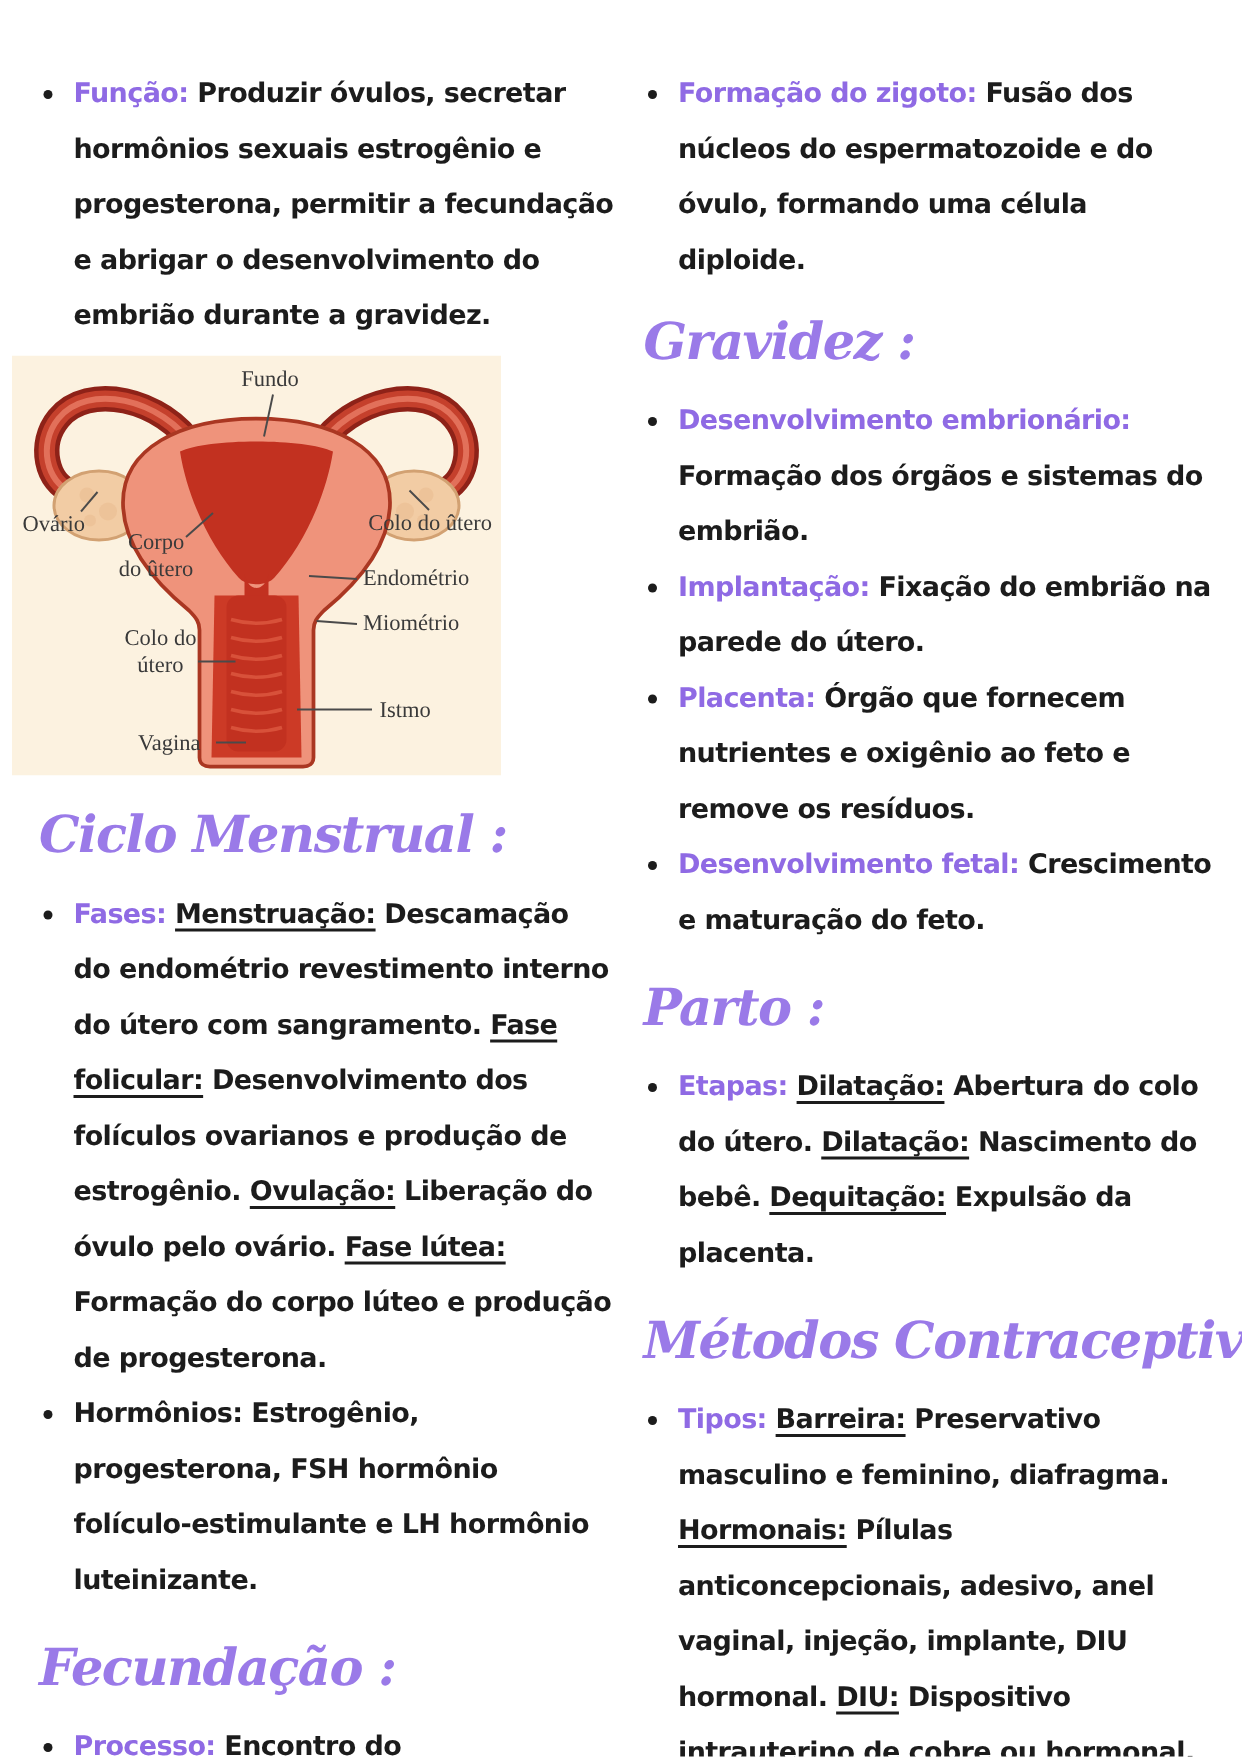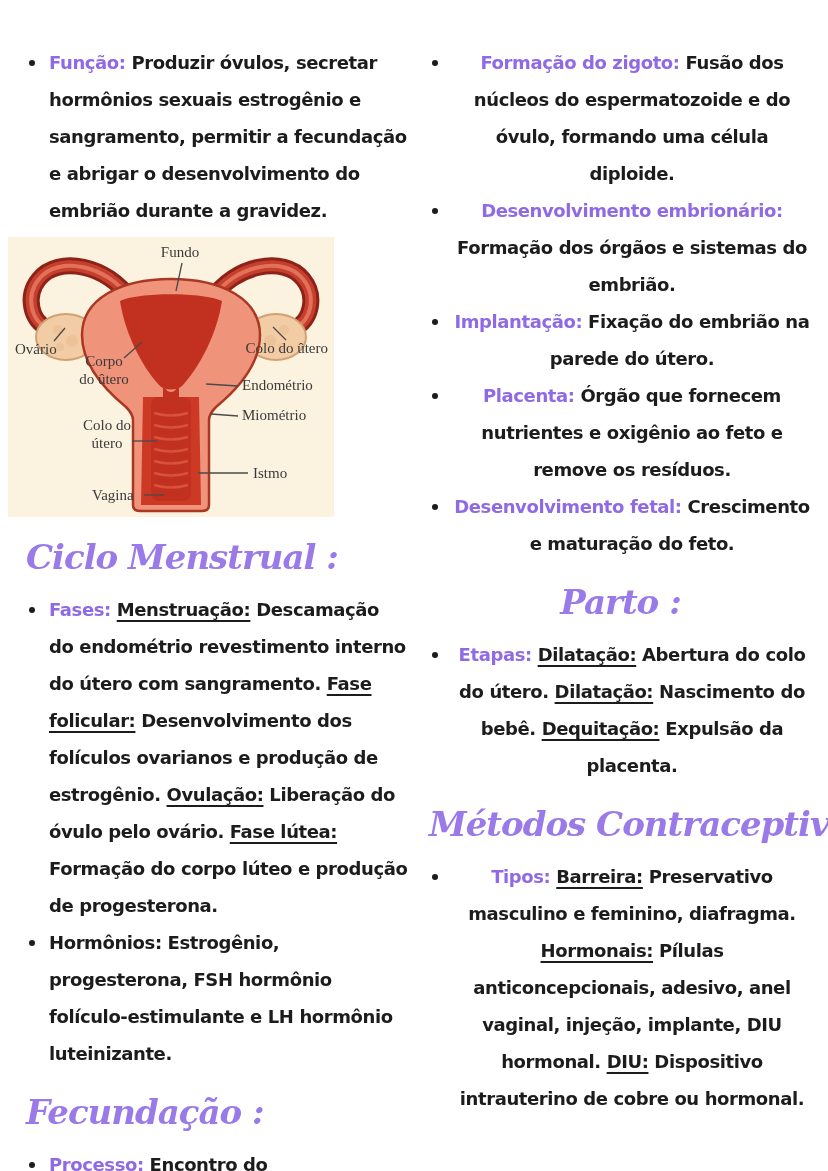--- a/index.html
+++ b/index.html
@@ -12,21 +12,21 @@
   }
   .page{
     box-sizing:border-box;
     width:828px;height:1171px;
     padding:44px 16px 0 26px;
     display:flex;
     gap:16px;
   }
   .col{flex:1 1 0;min-width:0;}
   .col-left{max-width:394px;}
-  .col-right{max-width:396px;padding-left:4px;text-align:center;}
+  .col-right{max-width:396px;padding-left:4px;}
 
   ul.notes{list-style:none;margin:0;padding:0;}
   ul.notes li{
     position:relative;
     padding-left:23px;
     font-size:18px;
     font-weight:700;
     line-height:37px;
     letter-spacing:-0.4px;
   }
@@ -69,21 +69,21 @@
   }
 </style>
 </head>
 <body>
 
 <div class="page">
 
   <div class="col col-left">
 
     <ul class="notes">
-      <li><span class="seg-label">Função: </span><span class="seg-plain">Produzir óvulos, secretar hormônios sexuais estrogênio e sangramento, permitir a fecundação e abrigar o desenvolvimento do embrião durante a gravidez.</span></li>
+      <li><span class="seg-label">Função: </span><span class="seg-plain">Produzir óvulos, secretar hormônios sexuais estrogênio e progesterona, permitir a fecundação e abrigar o desenvolvimento do embrião durante a gravidez.</span></li>
     </ul>
 
     <div class="diagram-wrap">
       <svg width="326" height="280" viewBox="0 0 326 280">
         <rect x="0" y="0" width="326" height="280" fill="#fcf2e0"></rect>
 
         <path d="M84,104 C100,112 112,116 124,120" stroke="#eec39b" stroke-width="7" fill="none"></path>
         <path d="M242,104 C226,112 214,116 202,120" stroke="#eec39b" stroke-width="7" fill="none"></path>
 
         <path d="M122,62 C100,28 50,18 31,42 C17,59 23,85 40,91" stroke="#8e2218" stroke-width="17" fill="none" stroke-linecap="round"></path>
@@ -181,20 +181,21 @@
     </ul>
 
   </div>
 
   <div class="col col-right">
 
     <ul class="notes">
       <li><span class="seg-label">Formação do zigoto: </span><span class="seg-plain">Fusão dos núcleos do espermatozoide e do óvulo, formando uma célula diploide.</span></li>
     </ul>
 
+    <h2 class="heading heading-first">Gravidez :</h2>
 
     <ul class="notes">
       <li><span class="seg-label">Desenvolvimento embrionário: </span><span class="seg-plain">Formação dos órgãos e sistemas do embrião.</span></li>
       <li><span class="seg-label">Implantação: </span><span class="seg-plain">Fixação do embrião na parede do útero.</span></li>
       <li><span class="seg-label">Placenta: </span><span class="seg-plain">Órgão que fornecem nutrientes e oxigênio ao feto e remove os resíduos.</span></li>
       <li><span class="seg-label">Desenvolvimento fetal: </span><span class="seg-plain">Crescimento e maturação do feto.</span></li>
     </ul>
 
     <h2 class="heading">Parto :</h2>
 

